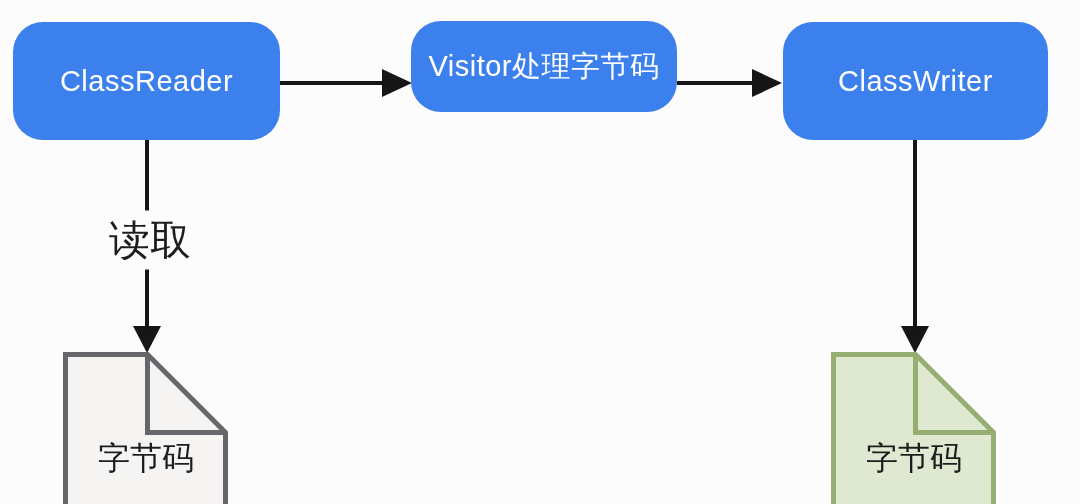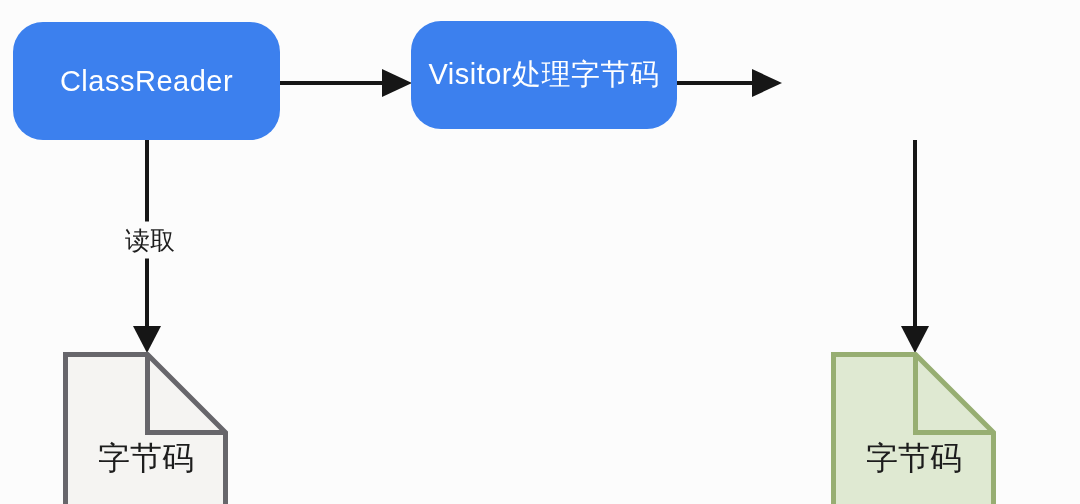--- a/index.html
+++ b/index.html
@@ -70,30 +70,30 @@
     color: var(--node_text);
     border-radius: 30px;
     display: flex;
     align-items: center;
     justify-content: center;
     font-size: 29px;
     white-space: nowrap;
     letter-spacing: 0.5px;
   }
   .node-1 { left: 13px;  top: 22px; width: 267px; height: 118px; }
-  .node-2 { left: 411px; top: 21px; width: 266px; height: 108px; }
+  .node-2 { left: 411px; top: 21px; width: 266px; height: 91px; }
   .node-3 { left: 783px; top: 22px; width: 265px; height: 118px; }
 
   .edge-label {
     position: absolute;
     z-index: 2;
     transform: translate(-50%, -50%);
     background: var(--canvas_bg);
     color: var(--label_text);
-    font-size: 25px;
+    font-size: 41px;
     padding: 2px 5px;
     white-space: nowrap;
   }
   .edge-label-read     { left: 150px; top: 240px; }
   .edge-label-generate { left: 920px; top: 231px; }
 
   .doc-label {
     position: absolute;
     z-index: 2;
     transform: translate(-50%, -50%);
@@ -151,20 +151,21 @@
     <g>
       <path class="doc-green" d="M833.5,354.5 H915.5 L993.5,432.5 V520 H833.5 Z"></path>
       <path class="doc-green-fold" d="M915.5,354.5 V432.5 H993.5"></path>
     </g>
   </svg>
 
   <div class="node node-1">ClassReader</div>
 
   <div class="node node-2">Visitor处理字节码</div>
 
+  <div class="node node-3">ClassWriter</div>
 
   <div class="edge-label edge-label-read">读取</div>
 
 
   <div class="doc-label doc-label-left">字节码</div>
 
   <div class="doc-label doc-label-right">字节码</div>
 
 
 </div>

